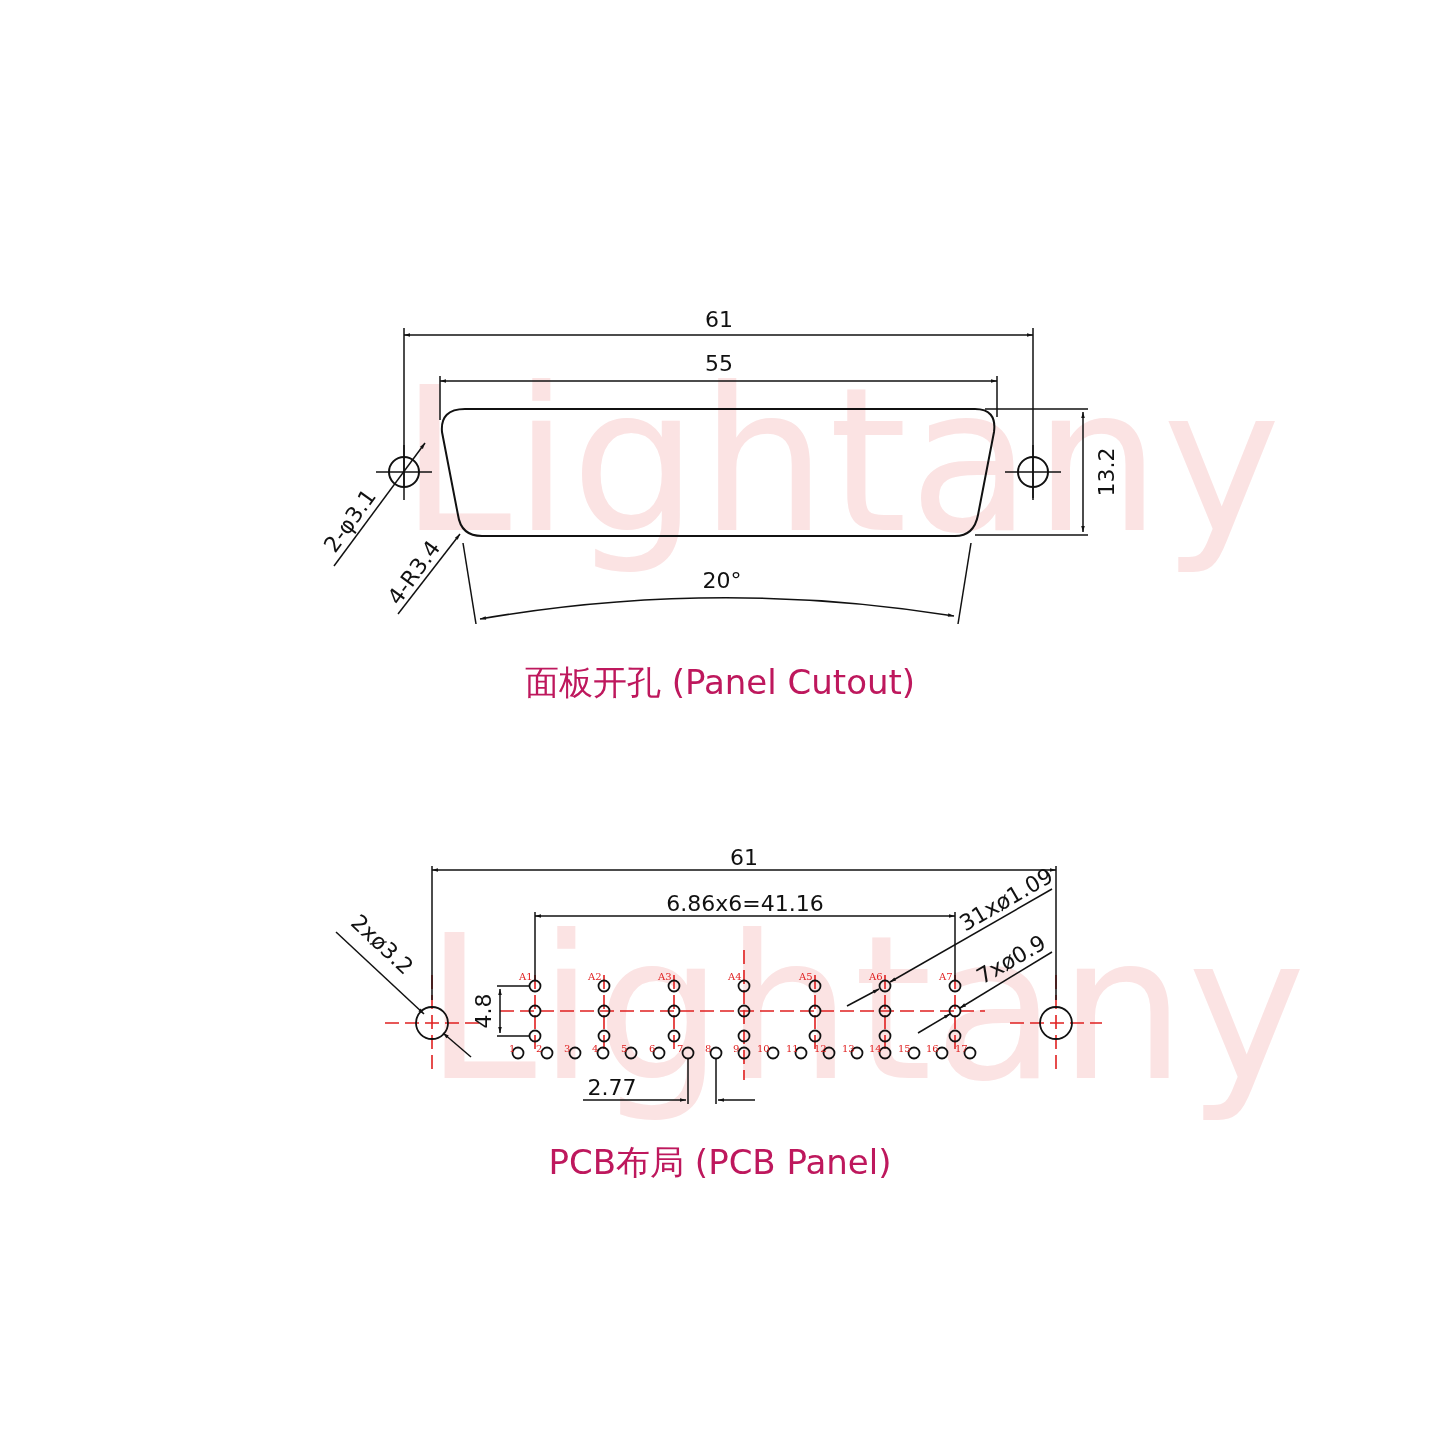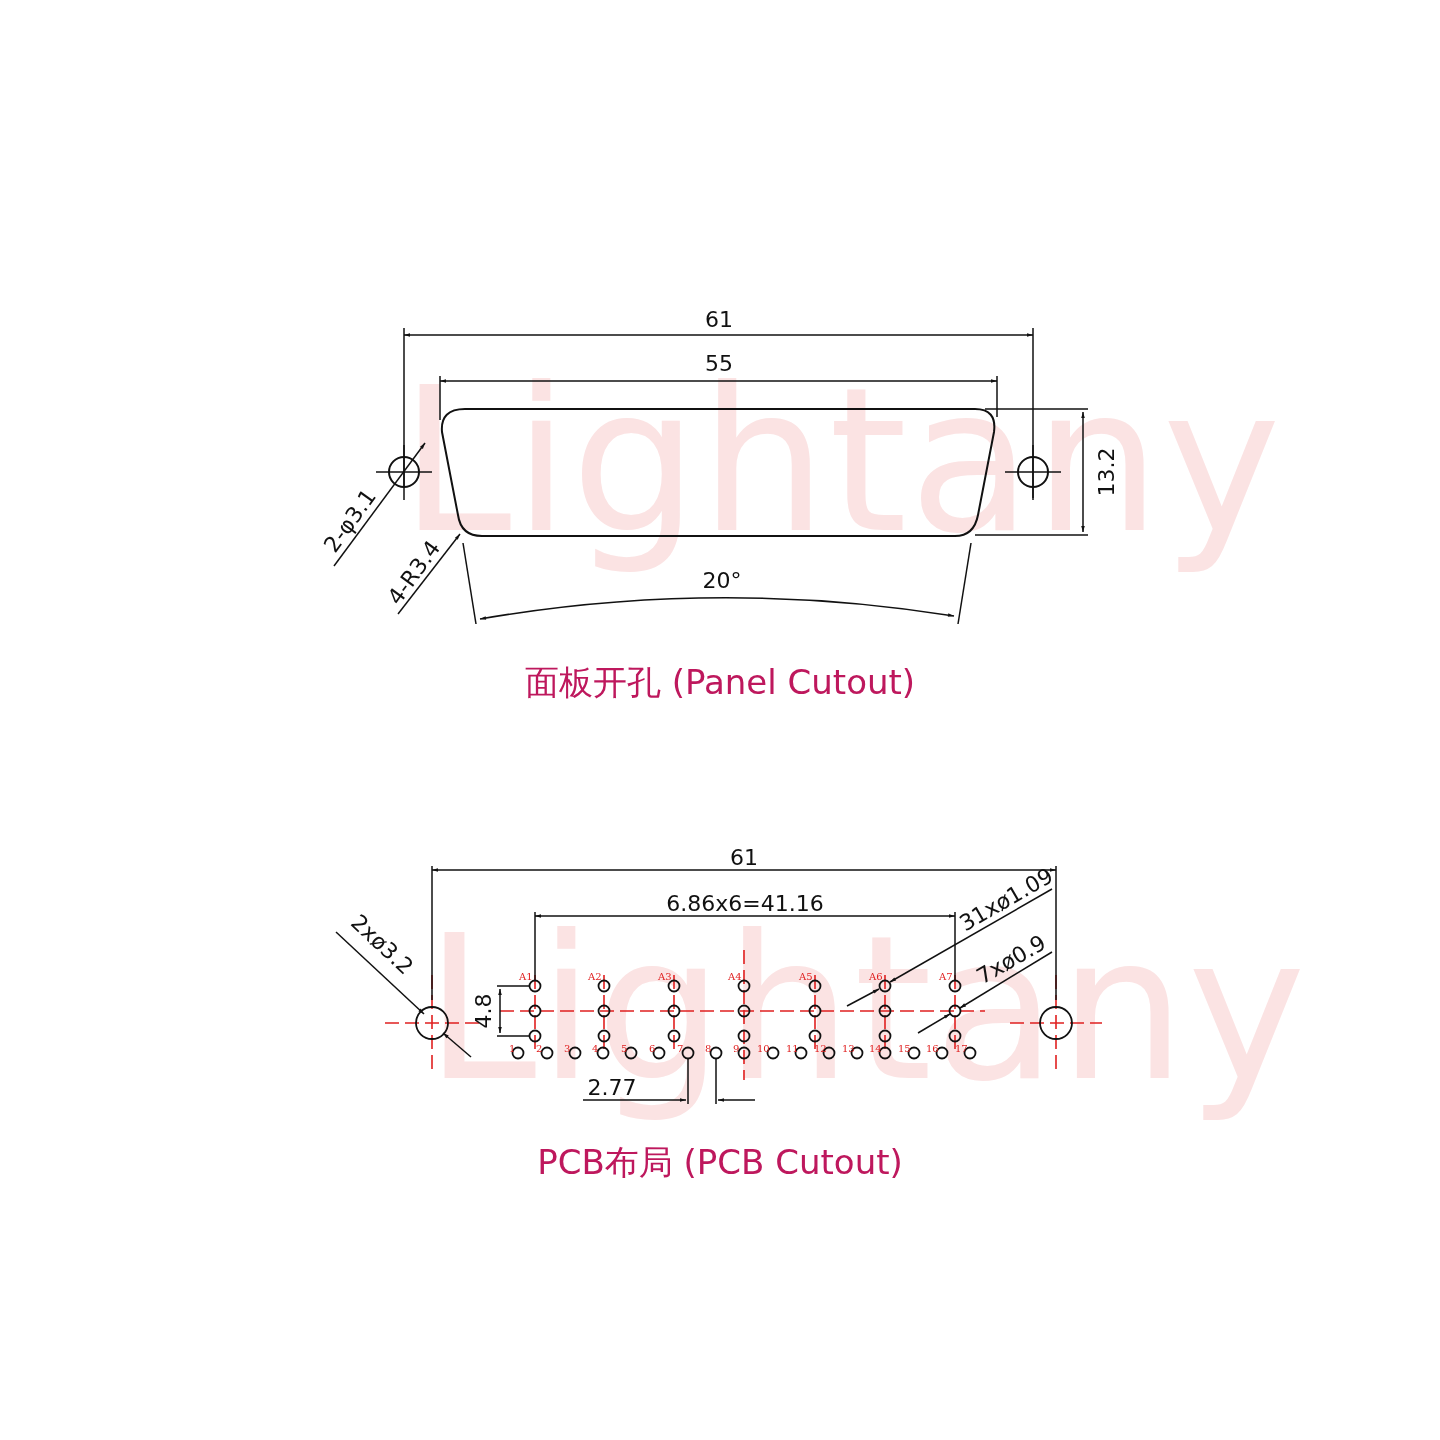--- a/index.html
+++ b/index.html
@@ -190,13 +190,13 @@
     <text class="pin-label" x="814" y="1052">12</text>
     <text class="pin-label" x="842" y="1052">13</text>
     <text class="pin-label" x="869" y="1052">14</text>
     <text class="pin-label" x="898" y="1052">15</text>
     <text class="pin-label" x="926" y="1052">16</text>
     <text class="pin-label" x="955" y="1052">17</text>
   </g>
 </svg>
 
 <div class="caption" style="top:660px;">面板开孔 (Panel Cutout)</div>
-<div class="caption" style="top:1140px;">PCB布局 (PCB Cutout)</div>
+<div class="caption" style="top:1140px;">PCB布局 (PCB Panel)</div>
 
 </body></html>

